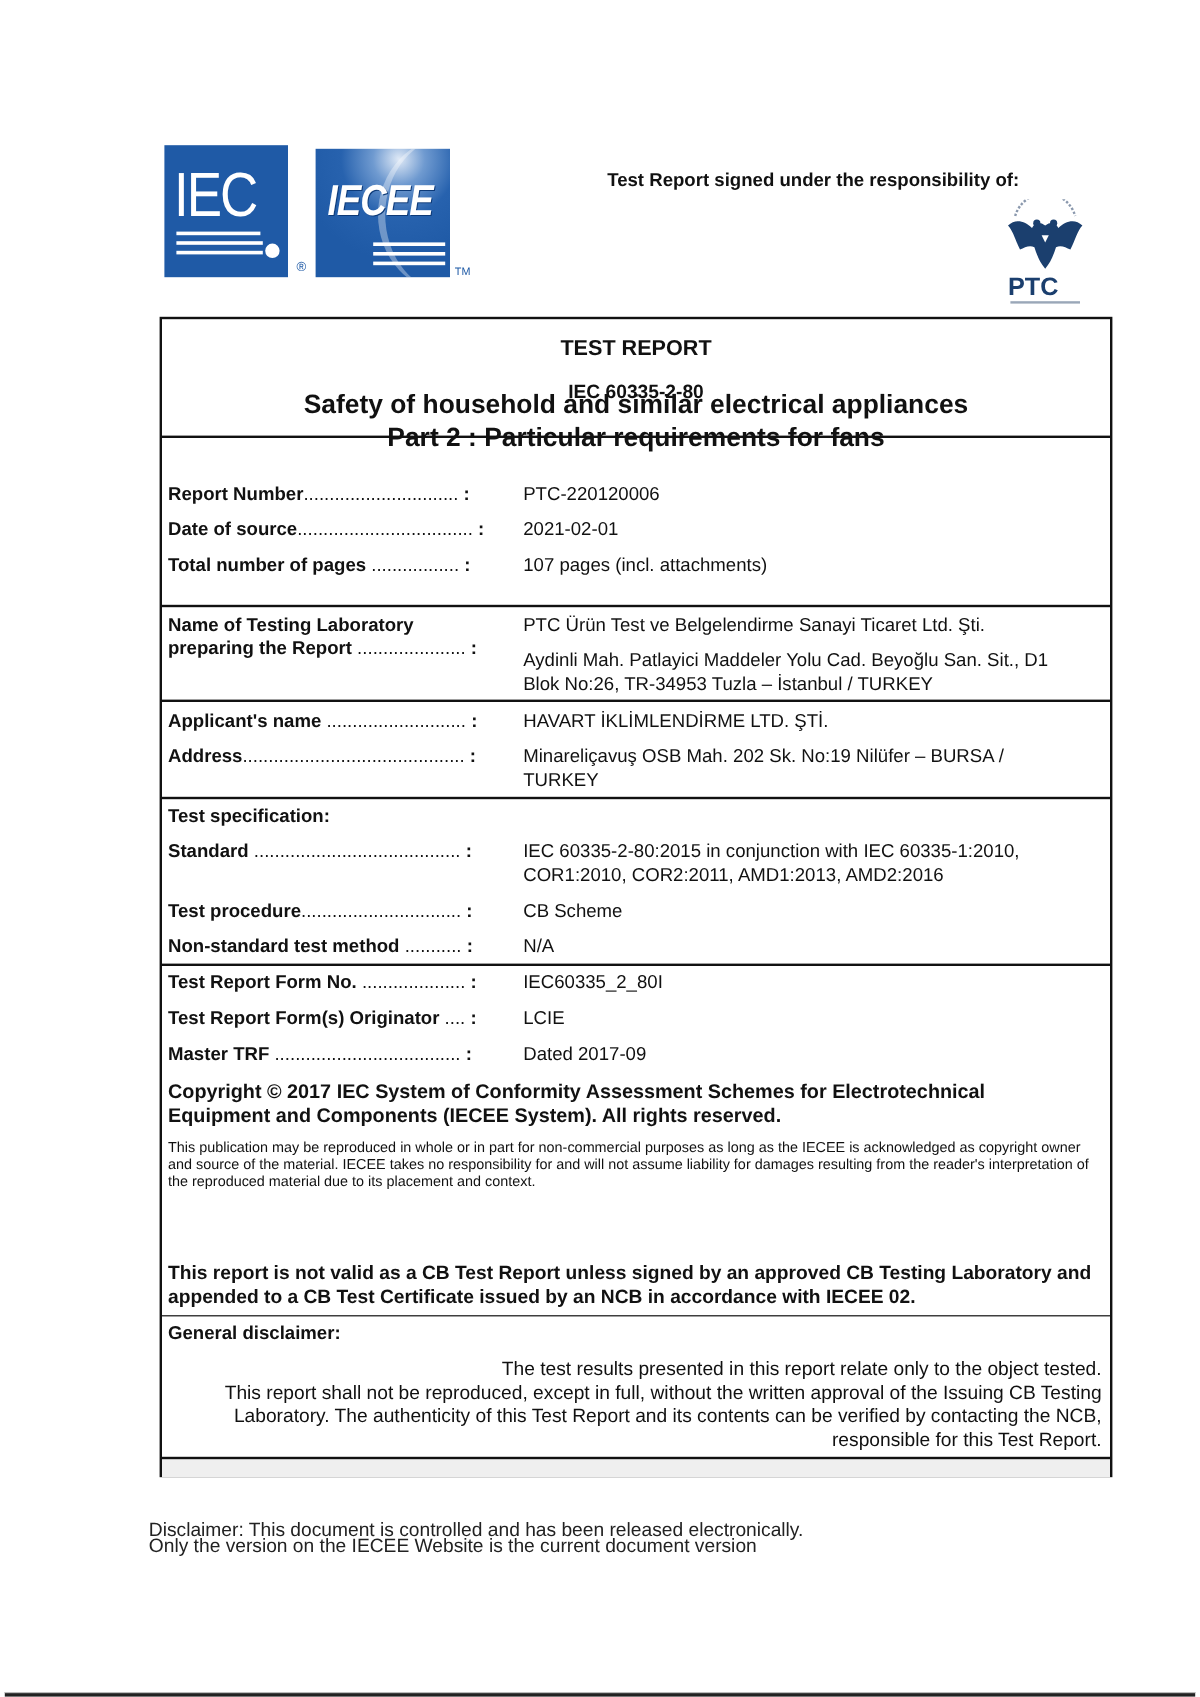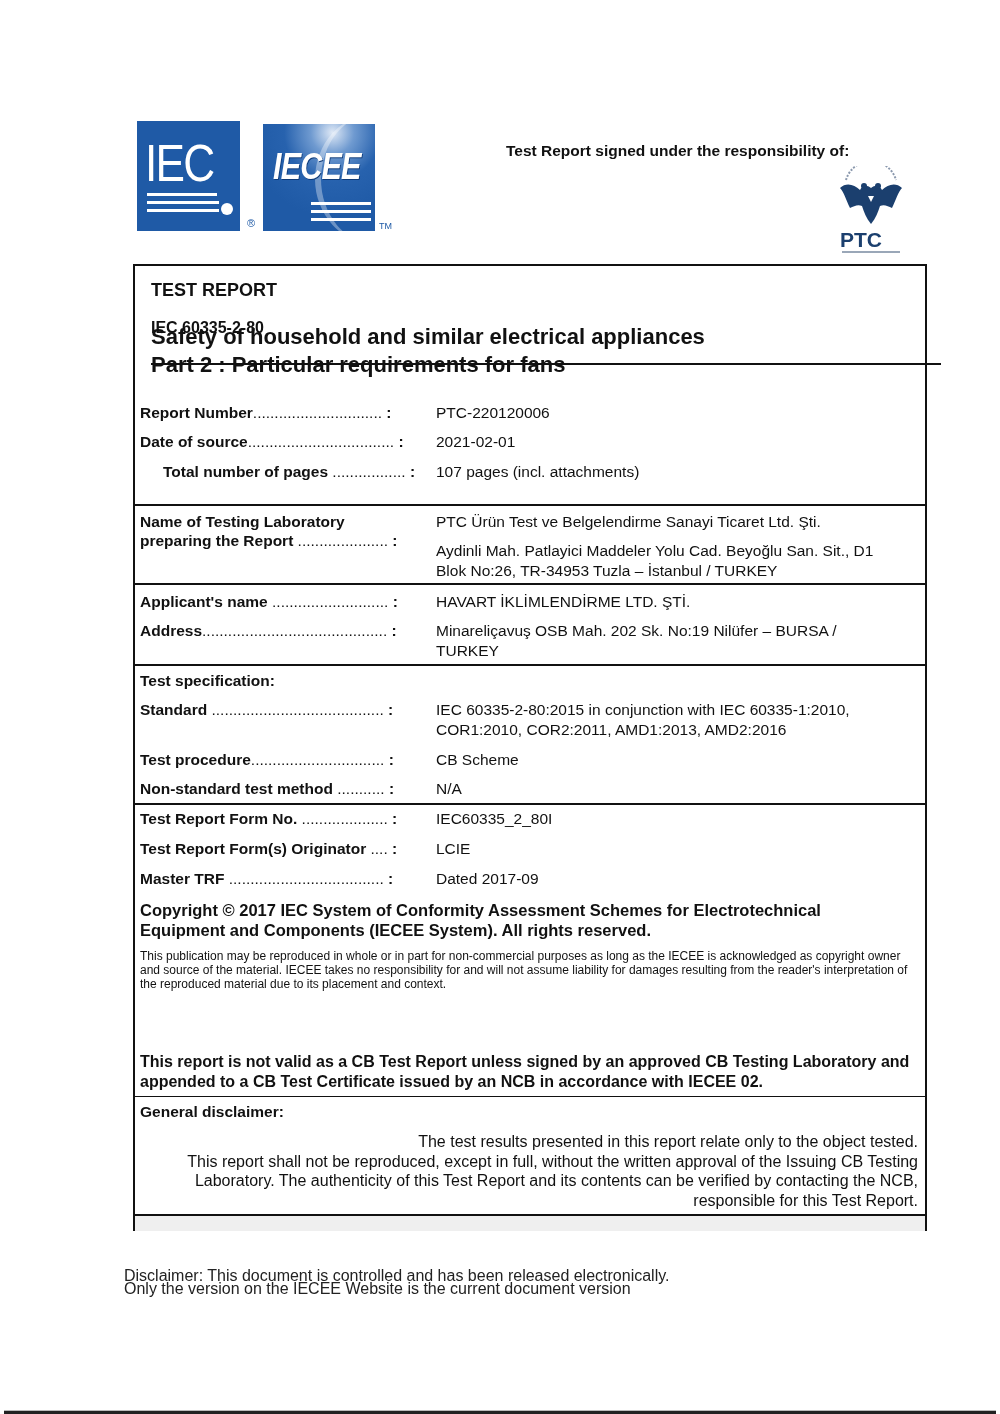--- a/index.html
+++ b/index.html
@@ -19,21 +19,21 @@
     .iecee-box .line { position: absolute; left: 48px; height: 3px; background: #fff; width: 60px; }
     .tm { position: absolute; left: 242px; top: 100px; font-size: 9px; color: #1f5aa6; }
 
     .issued { position: absolute; left: 506px; top: 142px; font-size: 15.5px; font-weight: bold; }
     .ptc-logo { position: absolute; left: 836px; top: 166px; width: 70px; height: 92px; }
     .ptc-logo .ptc-text { position: absolute; left: 4px; top: 62px; font-size: 21px; font-weight: bold; color: #1b3f6e; letter-spacing: 0px; font-family: "Liberation Sans", sans-serif; }
     .ptc-logo .ptc-sub { position: absolute; left: 6px; top: 85px; width: 58px; height: 2px; background: #9aa7b8; }
 
     
     .main-box { position: absolute; left: 133px; top: 264px; width: 794px; height: 967px; border: 2px solid #111; }
-    .title-block { position: absolute; left: 16px; top: 0; width: 100%; height: 99px; border-bottom: 2px solid #111; }
+    .title-block { position: absolute; left: 0; top: 0; width: 100%; height: 99px; border-bottom: 2px solid #111; text-align: center; }
     .t1 { position: absolute; left: 0; width: 100%; top: 14px; font-size: 18px; font-weight: bold; }
     .t2 { position: absolute; left: 0; width: 100%; top: 37px; font-size: 16px; font-weight: bold; margin-top: 16px; }
     .t3 { position: absolute; left: 0; width: 100%; top: 58px; font-size: 22px; font-weight: bold; }
     .t4 { position: absolute; left: 0; width: 100%; top: 86px; font-size: 22px; font-weight: bold; }
 
     .row-label { position: absolute; left: 5px; font-size: 15.5px; font-weight: bold; white-space: nowrap; }
     .row-label .dots { font-weight: normal; }
     .row-value { position: absolute; left: 301px; font-size: 15.5px; line-height: 20px; white-space: pre-line; }
     .hline { position: absolute; left: 0; width: 100%; height: 0; border-top: 2px solid #111; }
     .hline.thin { border-top: 1px solid #111; }
@@ -93,21 +93,21 @@
     <div class="t3">Safety of household and similar electrical appliances</div>
     <div class="t4">Part 2 : Particular requirements for fans</div>
   </div>
 
   <div class="row-label" style="top:138px;"><span>Report Number</span><span class="dots">..............................</span> <span>:</span></div>
   <div class="row-value" style="top:137px;">PTC-220120006</div>
 
   <div class="row-label" style="top:167px;"><span>Date of source</span><span class="dots">..................................</span> <span>:</span></div>
   <div class="row-value" style="top:166px;">2021-02-01</div>
 
-  <div class="row-label" style="top:197px;margin-left:23px;"><span>Total number of pages</span><span class="dots"> .................</span> <span>:</span></div>
+  <div class="row-label" style="top:197px;"><span>Total number of pages</span><span class="dots"> .................</span> <span>:</span></div>
   <div class="row-value" style="top:196px;">107 pages (incl. attachments)</div>
 
   <div class="hline" style="top:238px;"></div>
 
   <div class="row-label" style="top:247px;"><span>Name of Testing Laboratory</span></div>
   <div class="row-label" style="top:266px;"><span>preparing the Report</span><span class="dots"> .....................</span> <span>:</span></div>
   <div class="row-value" style="top:246px;">PTC Ürün Test ve Belgelendirme Sanayi Ticaret Ltd. Şti.</div>
   <div class="row-value" style="top:275px;">Aydinli Mah. Patlayici Maddeler Yolu Cad. Beyoğlu San. Sit., D1
 Blok No:26, TR-34953 Tuzla – İstanbul / TURKEY</div>
 

